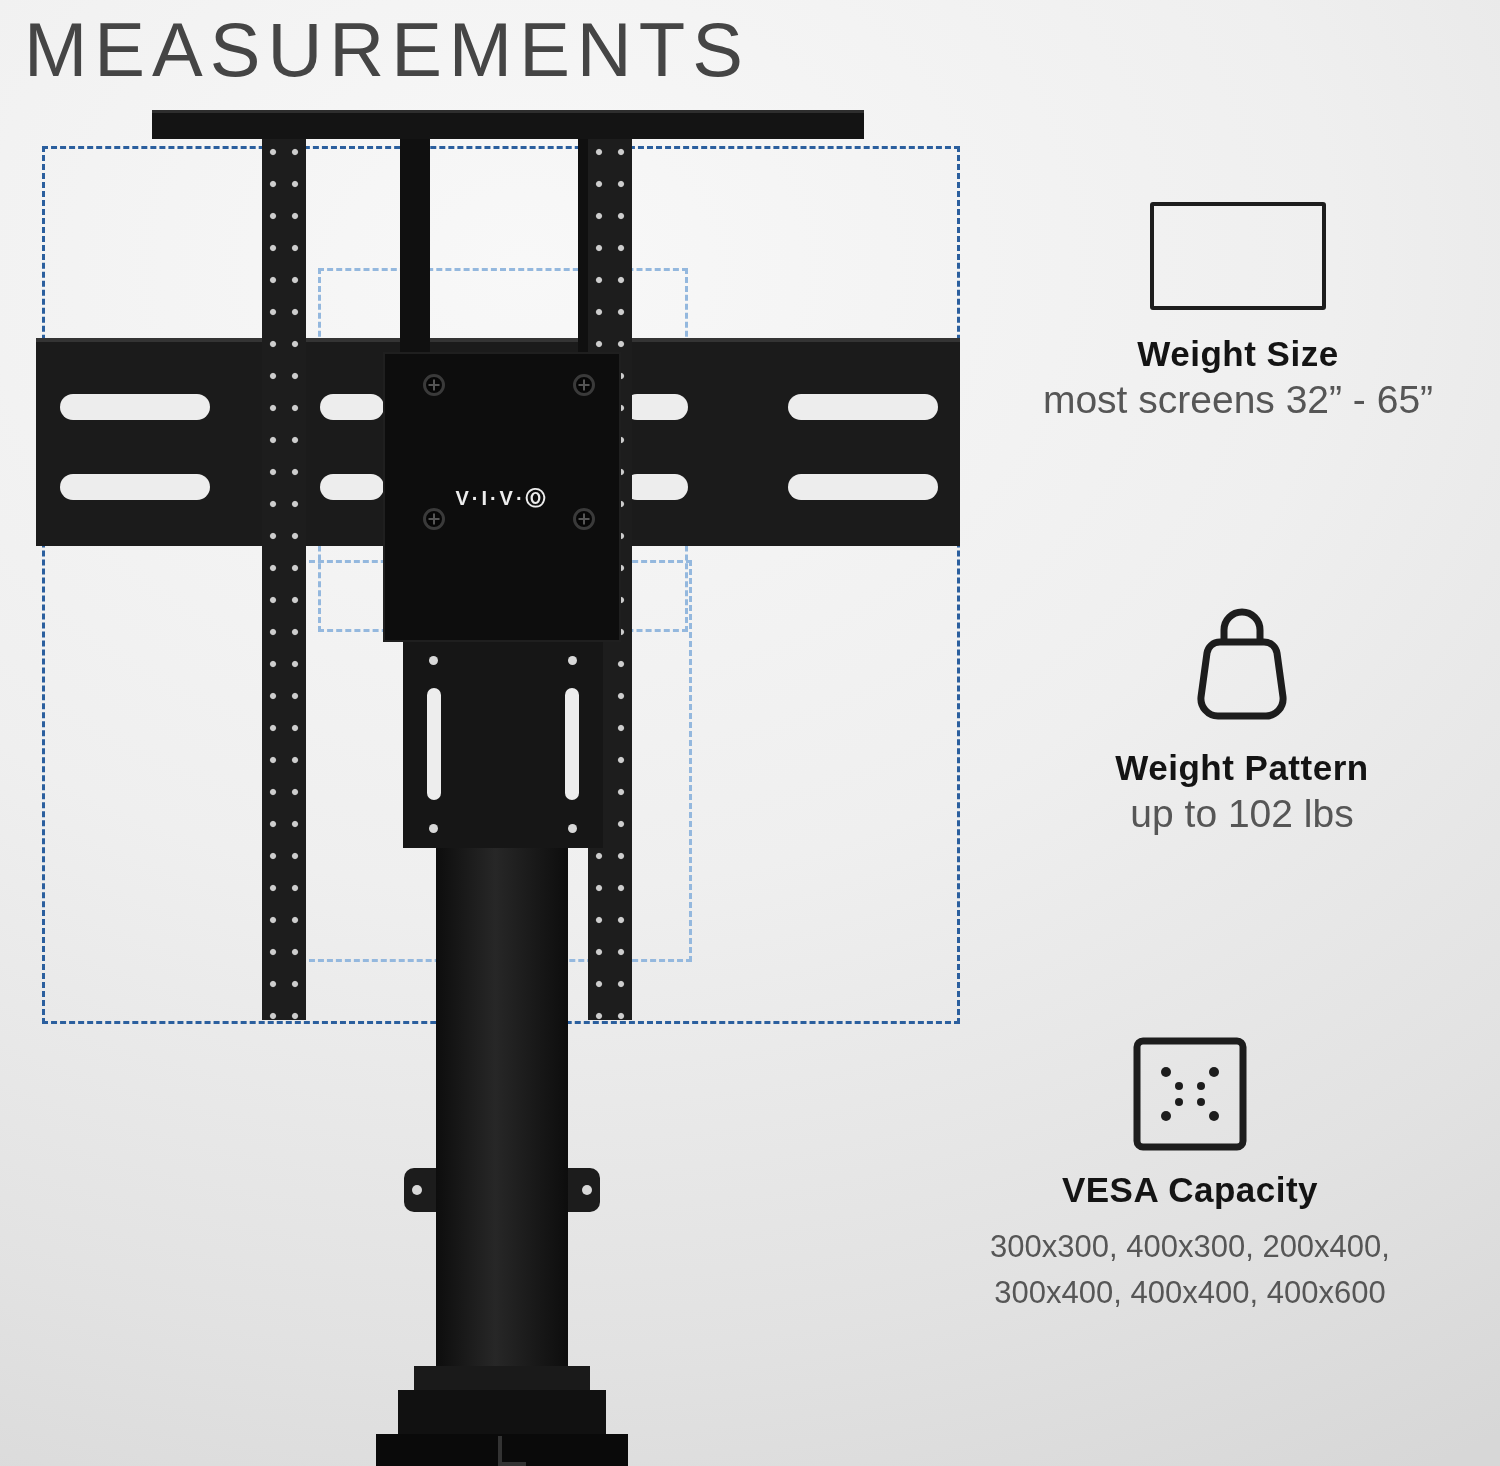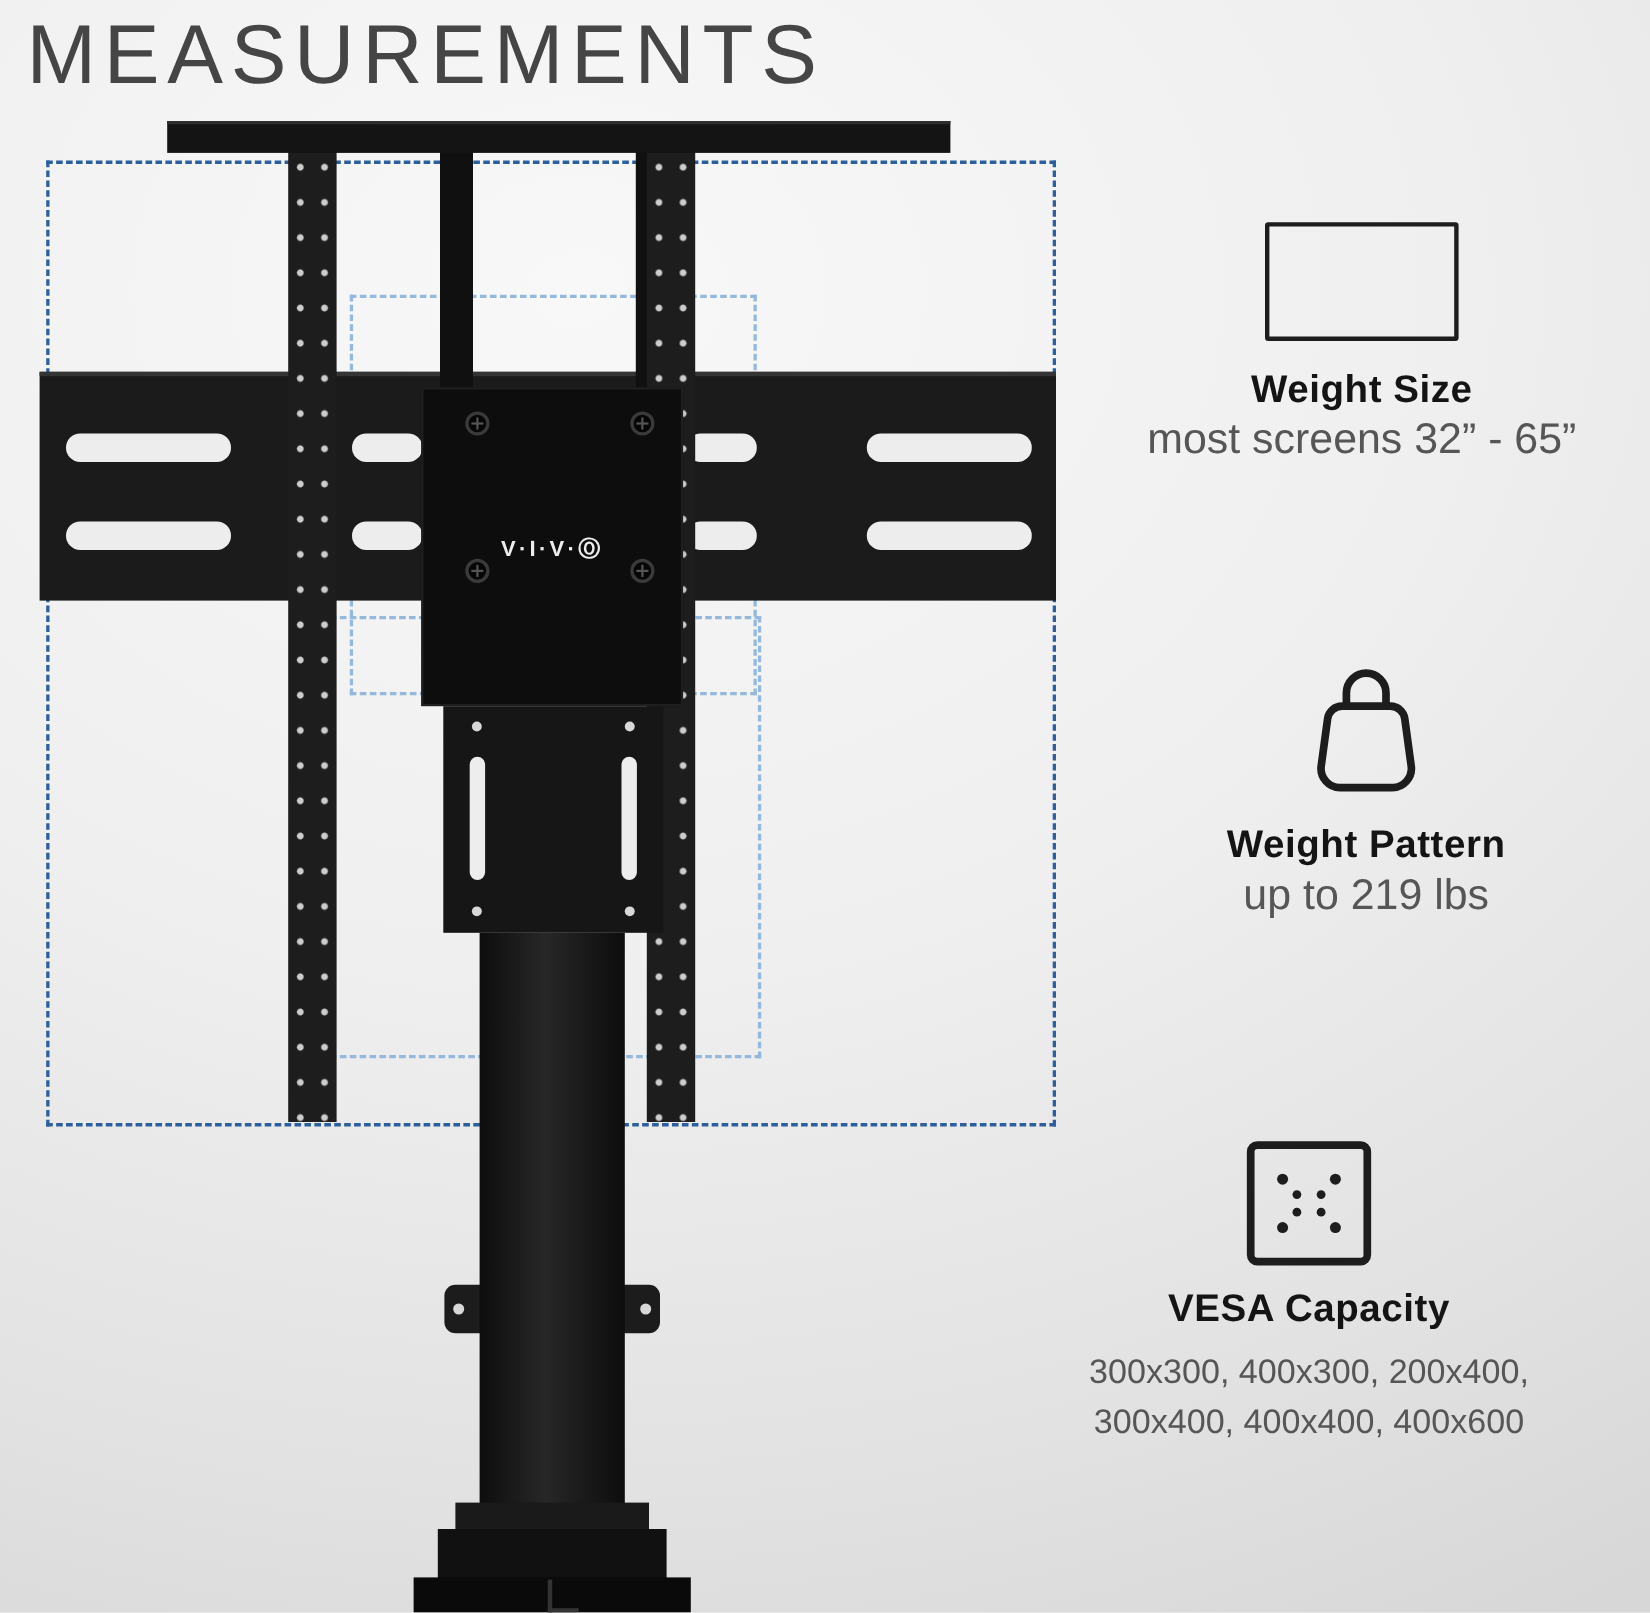--- a/index.html
+++ b/index.html
@@ -138,21 +138,21 @@
   </div>
 
   <div class="spec spec-weight">
     <div class="spec-icon-wrap">
       <svg width="96" height="134" viewBox="0 0 96 134">
         <path d="M30 48 V34 a18 18 0 0 1 36 0 V48" fill="none" stroke="#1d1d1d" stroke-width="7"></path>
         <path d="M26 46 h44 c7 0 12 5 13 11 l6 44 c1 10 -7 19 -17 19 H24 c-10 0 -18 -9 -17 -19 l6 -44 c1 -6 6 -11 13 -11 z" fill="none" stroke="#1d1d1d" stroke-width="7" stroke-linejoin="round"></path>
       </svg>
     </div>
     <div class="spec-heading">Weight Pattern</div>
-    <div class="spec-detail">up to 219 lbs</div>
+    <div class="spec-detail">up to 102 lbs</div>
   </div>
 
   <div class="spec spec-vesa">
     <div class="spec-icon-wrap">
       <svg width="116" height="116" viewBox="0 0 116 116">
         <rect x="5" y="5" width="106" height="106" rx="6" fill="none" stroke="#1d1d1d" stroke-width="7"></rect>
         <circle cx="34" cy="36" r="5" fill="#1d1d1d"></circle>
         <circle cx="82" cy="36" r="5" fill="#1d1d1d"></circle>
         <circle cx="34" cy="80" r="5" fill="#1d1d1d"></circle>
         <circle cx="82" cy="80" r="5" fill="#1d1d1d"></circle>

